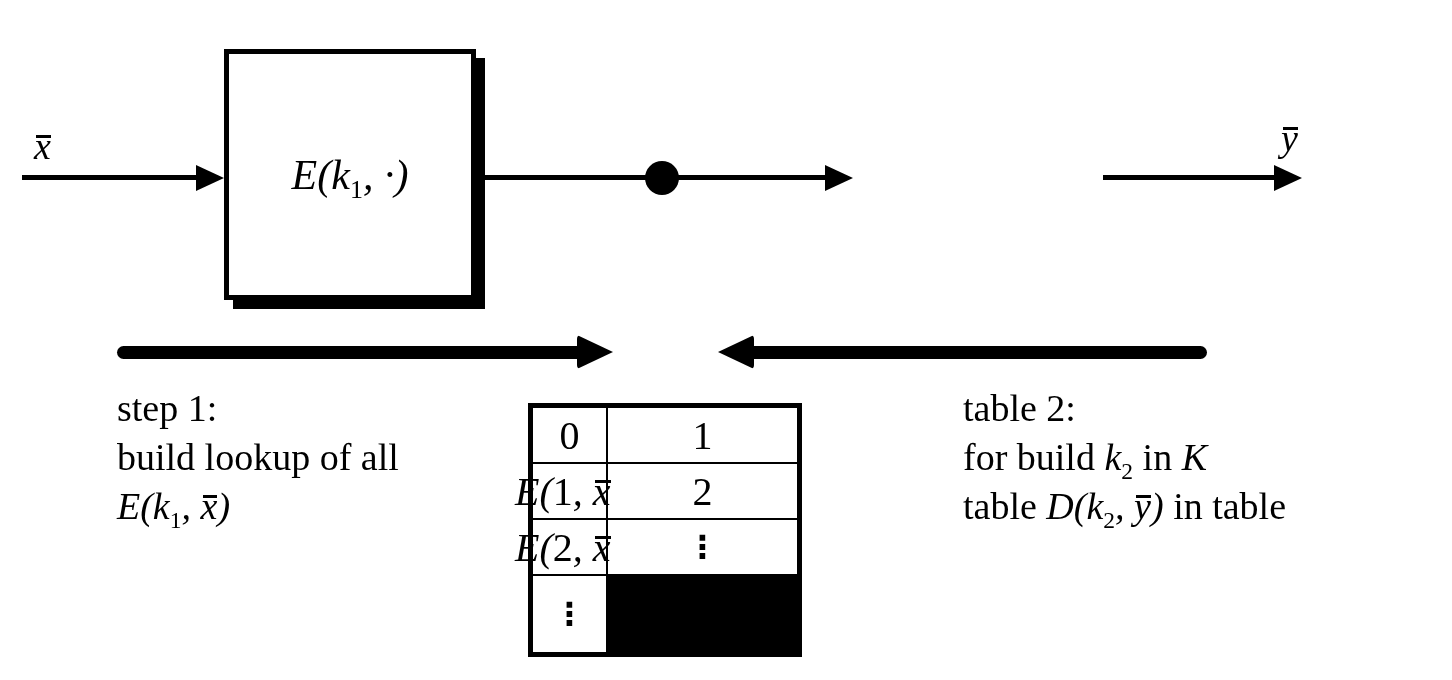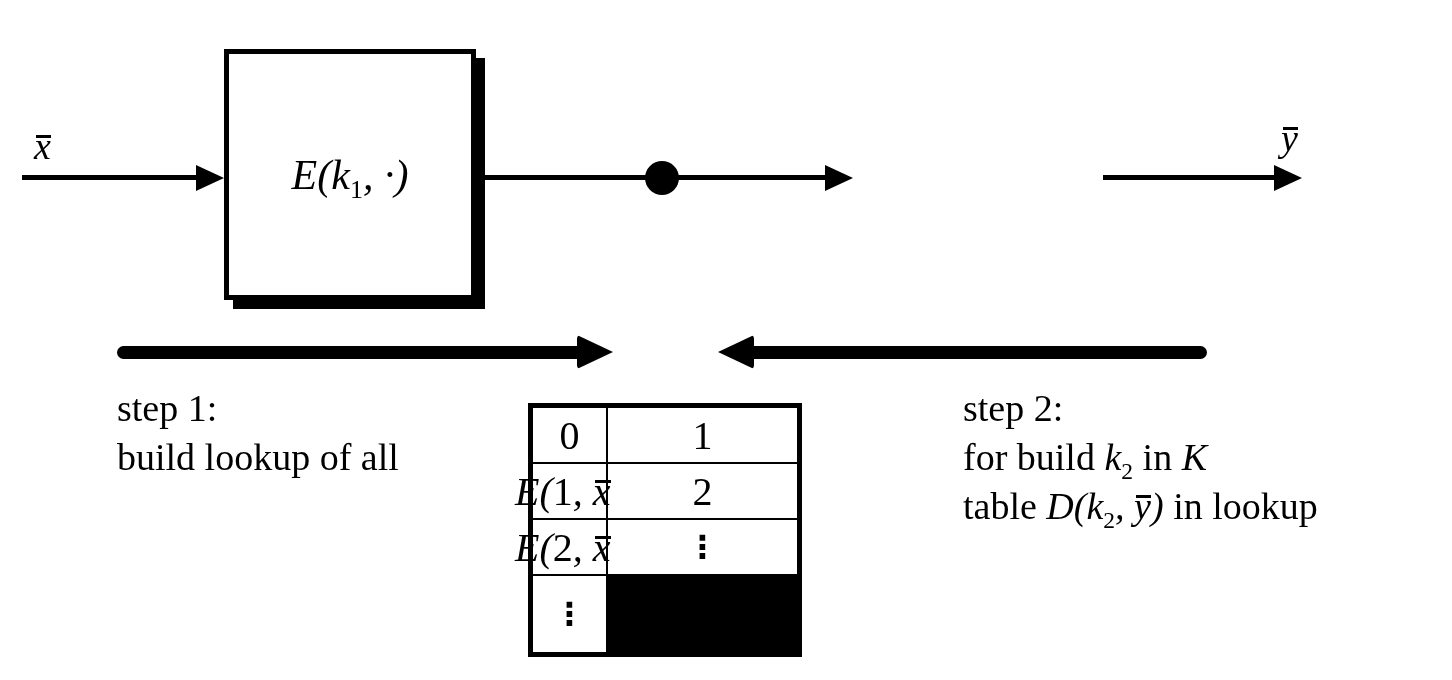--- a/index.html
+++ b/index.html
@@ -83,26 +83,27 @@
 
   <div class="tbar" style="left:117px;width:460px;border-radius:7px 0 0 7px;"></div>
   <div class="thead-r" style="left:577px;"></div>
 
   <div class="thead-l" style="left:718px;"></div>
   <div class="tbar" style="left:754px;width:453px;border-radius:0 7px 7px 0;"></div>
 
   <div class="step" style="left:117px;">
     <div>step 1:</div>
     <div>build lookup of all</div>
+    <div><span class="it">E(k</span><sub>1</sub><span class="it">, </span><span class="it bar">x</span><span class="it">)</span></div>
   </div>
 
   <div class="step" style="left:963px;">
-    <div>step 2:</div>
+    <div>table 2:</div>
     <div><span class="rm">for build </span><span class="it">k</span><sub>2</sub><span class="rm"> in </span><span class="it">K</span></div>
-    <div><span class="rm">table </span><span class="it">D(k</span><sub>2</sub><span class="it">, </span><span class="it bar">y</span><span class="it">)</span><span class="rm"> in lookup</span></div>
+    <div><span class="rm">table </span><span class="it">D(k</span><sub>2</sub><span class="it">, </span><span class="it bar">y</span><span class="it">)</span><span class="rm"> in table</span></div>
   </div>
 
   <div id="lookup-table">
 
     <div class="tcell rm">0</div>
 
     <div class="tcell rm">1</div>
     <div class="tcell">
         <span class="vwrap"><span class="it">E(</span><span class="rm">1</span><span class="it">, </span><span class="it bar">x</span><span class="it">)</span></span>
       </div>

